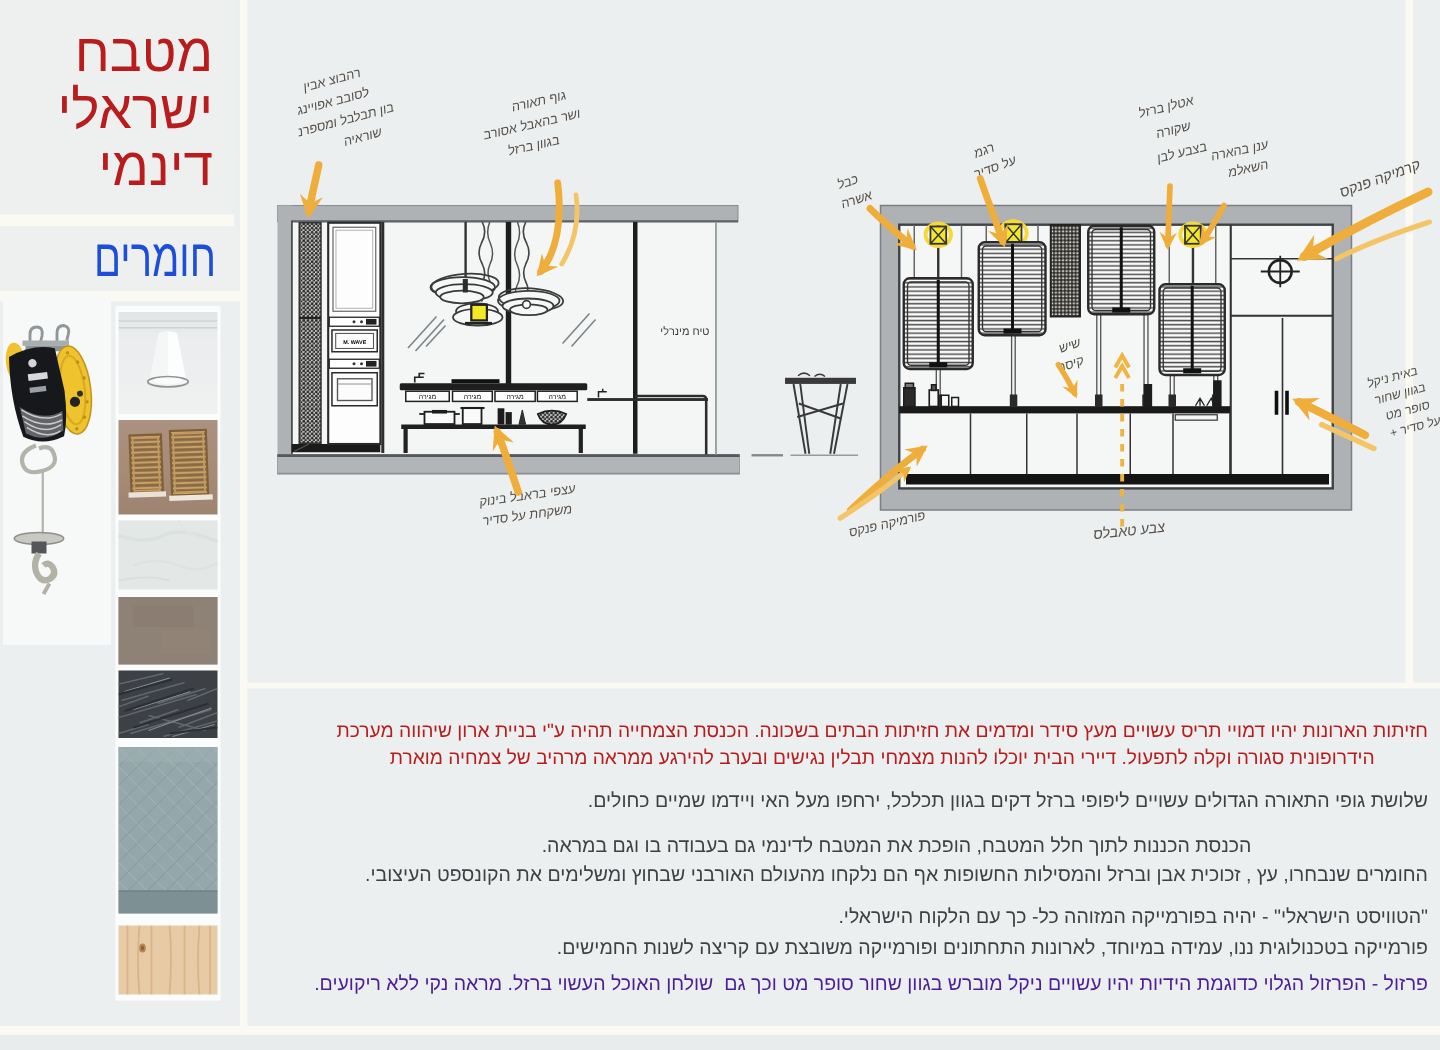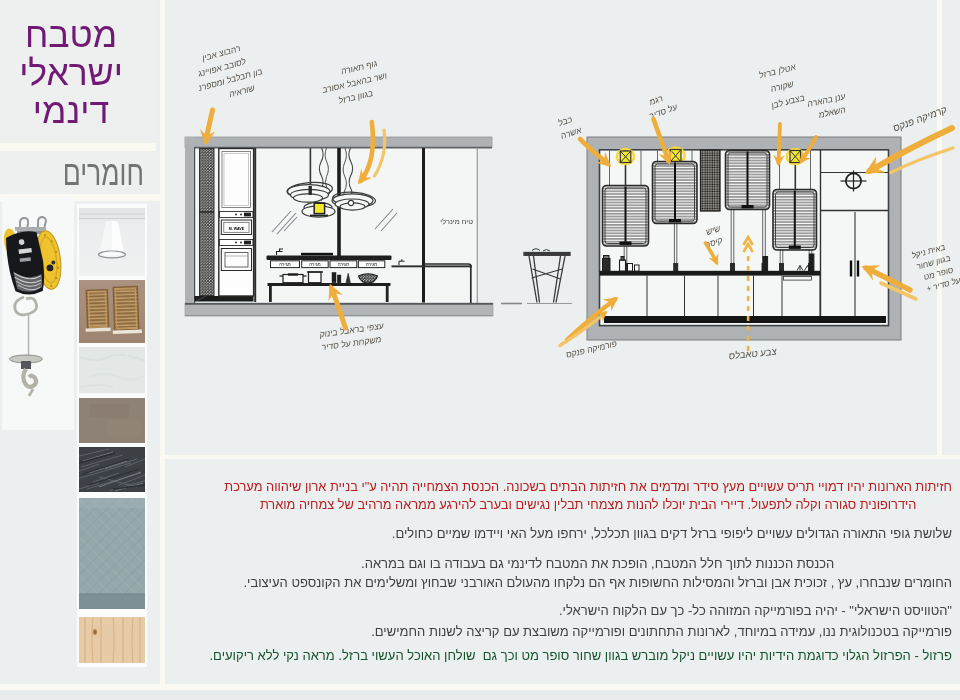--- a/index.html
+++ b/index.html
@@ -8,25 +8,25 @@
   .abs{position:absolute;}
 </style>
 </head>
 <body>
 
 <div class="abs" style="left:0;top:0;width:156px;height:143px;background:#edf0ee;"></div>
 <div class="abs" style="left:0;top:143px;width:156px;height:8px;background:#fafaf2;"></div>
 <div class="abs" style="left:0;top:151px;width:160px;height:43px;background:#edf0ee;"></div>
 <div class="abs" style="left:0;top:194px;width:160px;height:7px;background:#fafaf2;"></div>
 
-<div class="abs" style="left:0;top:16px;width:142px;text-align:center;direction:rtl;
-     font-size:35.5px;line-height:38.2px;color:#701a75;letter-spacing:0px;">מטבח<br>ישראלי<br>דינמי</div>
+<div class="abs" style="left:0;top:16px;width:142px;text-align:right;direction:rtl;
+     font-size:35.5px;line-height:38.2px;color:#b91c1c;letter-spacing:0px;">מטבח<br>ישראלי<br>דינמי</div>
 
 <div class="abs" style="left:0;top:155px;width:144px;direction:rtl;
-     font-size:35px;line-height:35px;color:#737373;"><span style="display:inline-block;transform:scaleX(0.76);transform-origin:100% 50%;">חומרים</span></div>
+     font-size:35px;line-height:35px;color:#1d4ed8;"><span style="display:inline-block;transform:scaleX(0.76);transform-origin:100% 50%;">חומרים</span></div>
 
 <div class="abs" style="left:2px;top:197px;width:72px;height:233px;background:#f7f8f8;">
   <svg width="72" height="233" viewBox="0 0 72 233">
     <g transform="translate(0,6)">
 
     <g stroke="#90969a" stroke-width="1.9" fill="none">
       <path d="M18 26 V 20 Q 18 15 22.5 15 Q 27 15 26 21 L 25 25"></path>
       <path d="M36 25 V 19 Q 36 14 40.5 14 Q 45 15 43.5 20 L 42.5 24"></path>
     </g>
     <rect x="13" y="24" width="31" height="3.6" fill="#a8adaf"></rect>
@@ -195,21 +195,21 @@
      font-size:13px;line-height:19px;color:#3e4144;">
 הכנסת הכננות לתוך חלל המטבח, הופכת את המטבח לדינמי גם בעבודה בו וגם במראה.<br>
 החומרים שנבחרו, עץ , זכוכית אבן וברזל והמסילות החשופות אף הם נלקחו מהעולם האורבני שבחוץ ומשלימים את הקונספט העיצובי.
 </div>
 <div class="abs" style="right:8px;top:601px;direction:rtl;text-align:right;white-space:nowrap;
      font-size:13px;line-height:20.5px;color:#3e4144;">
 "הטוויסט הישראלי" - יהיה בפורמייקה המזוהה כל- כך עם הלקוח הישראלי.<br>
 פורמייקה בטכנולוגית ננו, עמידה במיוחד, לארונות התחתונים ופורמייקה משובצת עם קריצה לשנות החמישים.
 </div>
 <div class="abs" style="right:8px;top:648px;direction:rtl;text-align:right;white-space:nowrap;
-     font-size:13px;color:#14532d;">
+     font-size:13px;color:#4c1d95;">
 פרזול - הפרזול הגלוי כדוגמת הידיות יהיו עשויים ניקל מוברש בגוון שחור סופר מט וכך גם&nbsp; שולחן האוכל העשוי ברזל. מראה נקי ללא ריקועים.
 </div>
 
 <svg class="abs" style="left:0;top:0;" width="960" height="460" viewBox="0 0 960 460">
   <defs>
     <pattern id="hatch1" width="2.8" height="2.8" patternUnits="userSpaceOnUse">
       <rect width="2.8" height="2.8" fill="#c9c9c7"></rect>
       <circle cx="0.9" cy="0.9" r="0.95" fill="#2e2e2e"></circle>
       <circle cx="2.3" cy="2.3" r="0.95" fill="#2e2e2e"></circle>
     </pattern>

